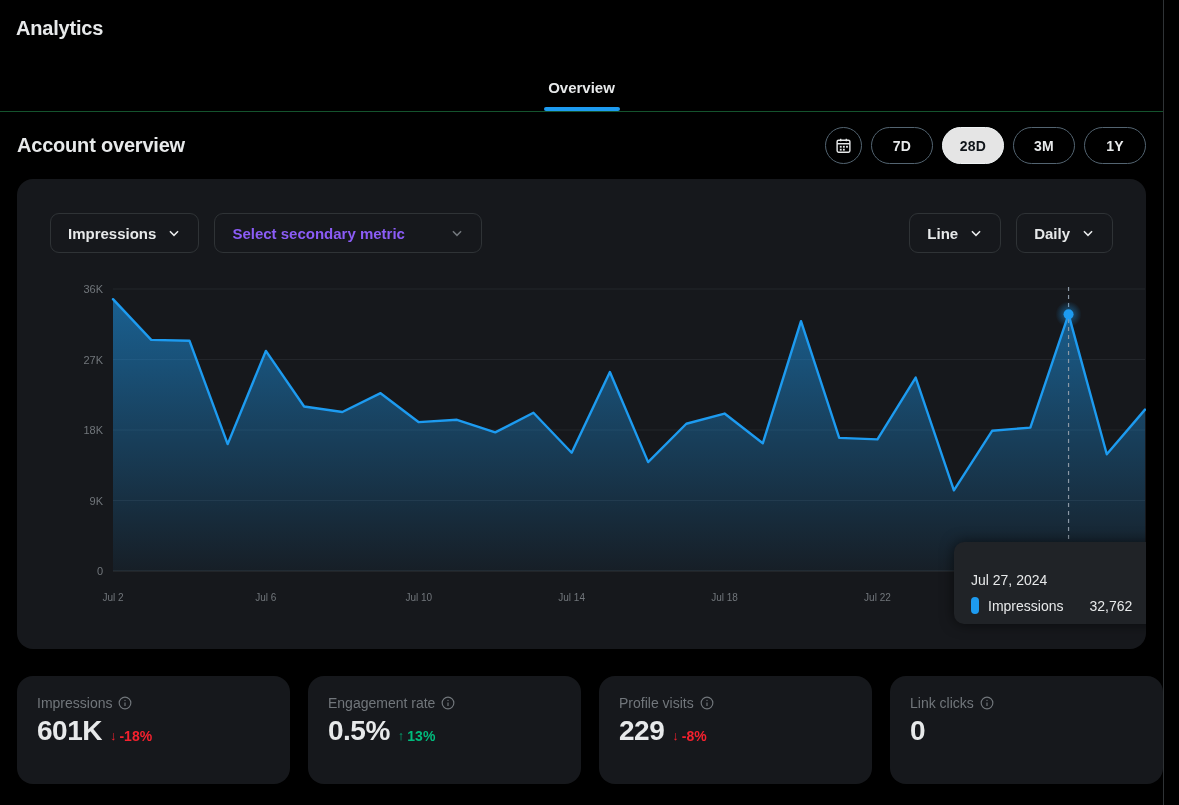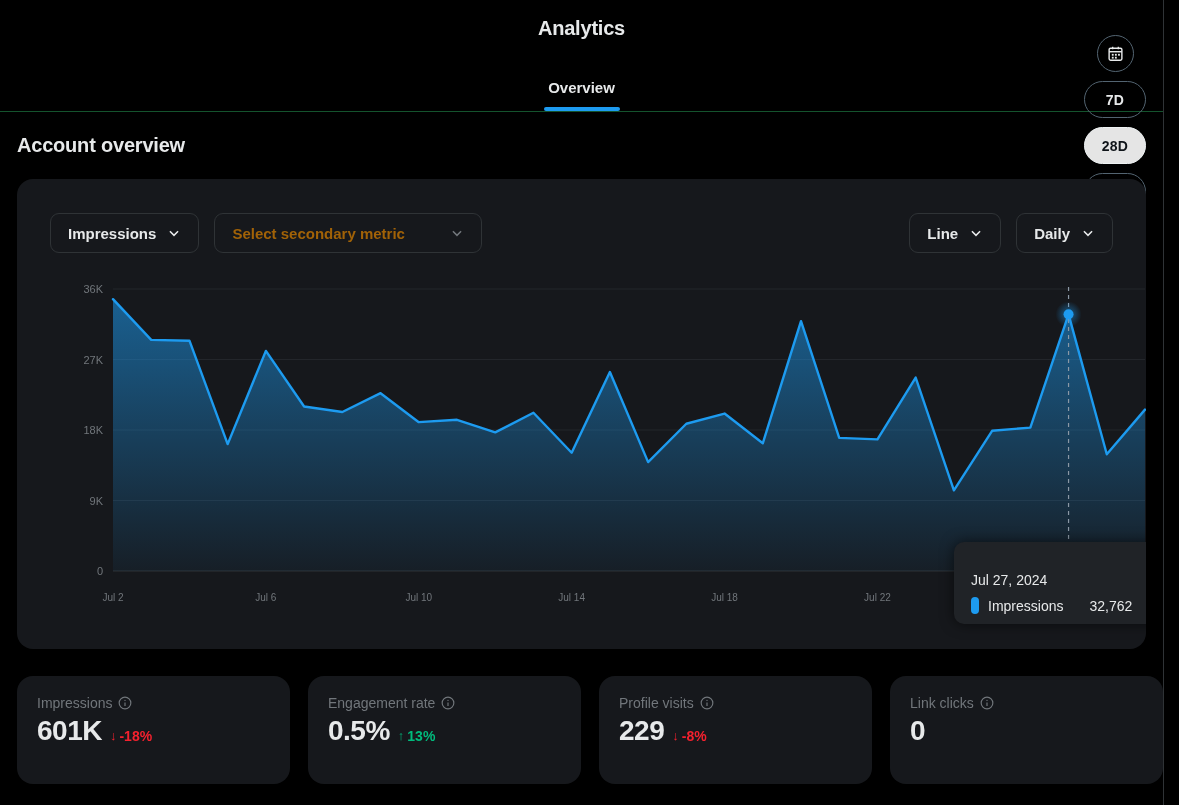--- a/index.html
+++ b/index.html
@@ -11,21 +11,21 @@
   }
   .page { position: relative; width: 1179px; height: 805px; background:#000; }
   .content-col {
     position: absolute; left: 0; top: 0; width: 1164px; height: 805px;
     border-right: 1px solid #2f3336;
     background: #000;
   }
 
   
   .app-header {
-    height: 56px; display: flex; align-items: center; padding: 0 16px; justify-content: center;
+    height: 56px; display: flex; align-items: center; padding: 0 16px;
   }
   .app-title {
     font-size: 20px; font-weight: bold; color: #e7e9ea; letter-spacing: -0.2px;
   }
 
   
   .tabs {
     display: flex; height: 56px; border-bottom: 1px solid #14532d;
   }
   .tab {
@@ -43,21 +43,21 @@
   .tab:not(.active) .tab-underline { display: none; }
 
   
   .section-bar {
     height: 67px; display: flex; align-items: center; justify-content: space-between;
     padding: 0 17px 0 17px;
   }
   .section-title {
     font-size: 20px; font-weight: bold; color: #e7e9ea; letter-spacing: -0.2px;
   }
-  .range-group { display: flex; align-items: center; gap: 9px; flex-direction: column; }
+  .range-group { display: flex; align-items: center; gap: 9px; }
   .range-btn {
     height: 37px; min-width: 62px; padding: 0 16px;
     border: 1px solid #536471; border-radius: 19px;
     background: transparent; color: #e7e9ea;
     font-size: 14px; font-weight: bold; font-family: "Liberation Sans", sans-serif;
     display: flex; align-items: center; justify-content: center; cursor: pointer;
     letter-spacing: 0.2px;
   }
   .range-btn.icon-btn { width: 37px; min-width: 37px; padding: 0; }
   .range-btn.selected { background: #e5e5e5; color: #0f1419; border-color: #eff3f4; }
@@ -73,21 +73,21 @@
     padding: 34px 33px 0 33px;
   }
   .control-left, .control-right { display: flex; gap: 15px; }
   .pill {
     height: 40px; padding: 0 17px; border: 1px solid #2f3336; border-radius: 9px;
     display: flex; align-items: center; gap: 11px;
     background: transparent; cursor: pointer;
     font-size: 15px; font-weight: bold; color: #e7e9ea;
     font-family: "Liberation Sans", sans-serif;
   }
-  .pill.muted { color: #a16207; font-weight: bold; gap: 45px; }
+  .pill.muted { color: #8b5cf6; font-weight: bold; gap: 45px; }
   .chev { width: 14px; height: 14px; flex: 0 0 auto; }
 
   
   .plot { position: absolute; left: 0; top: 100px; width: 1130px; height: 350px; }
   .ylab {
     position: absolute; right: 0; transform: translateY(-50%);
     font-size: 11px; color: #71767b; font-family: "Liberation Sans", sans-serif;
   }
   .yaxis { position: absolute; left: 40px; top: 0; width: 46px; height: 292px; }
   .xlab {

